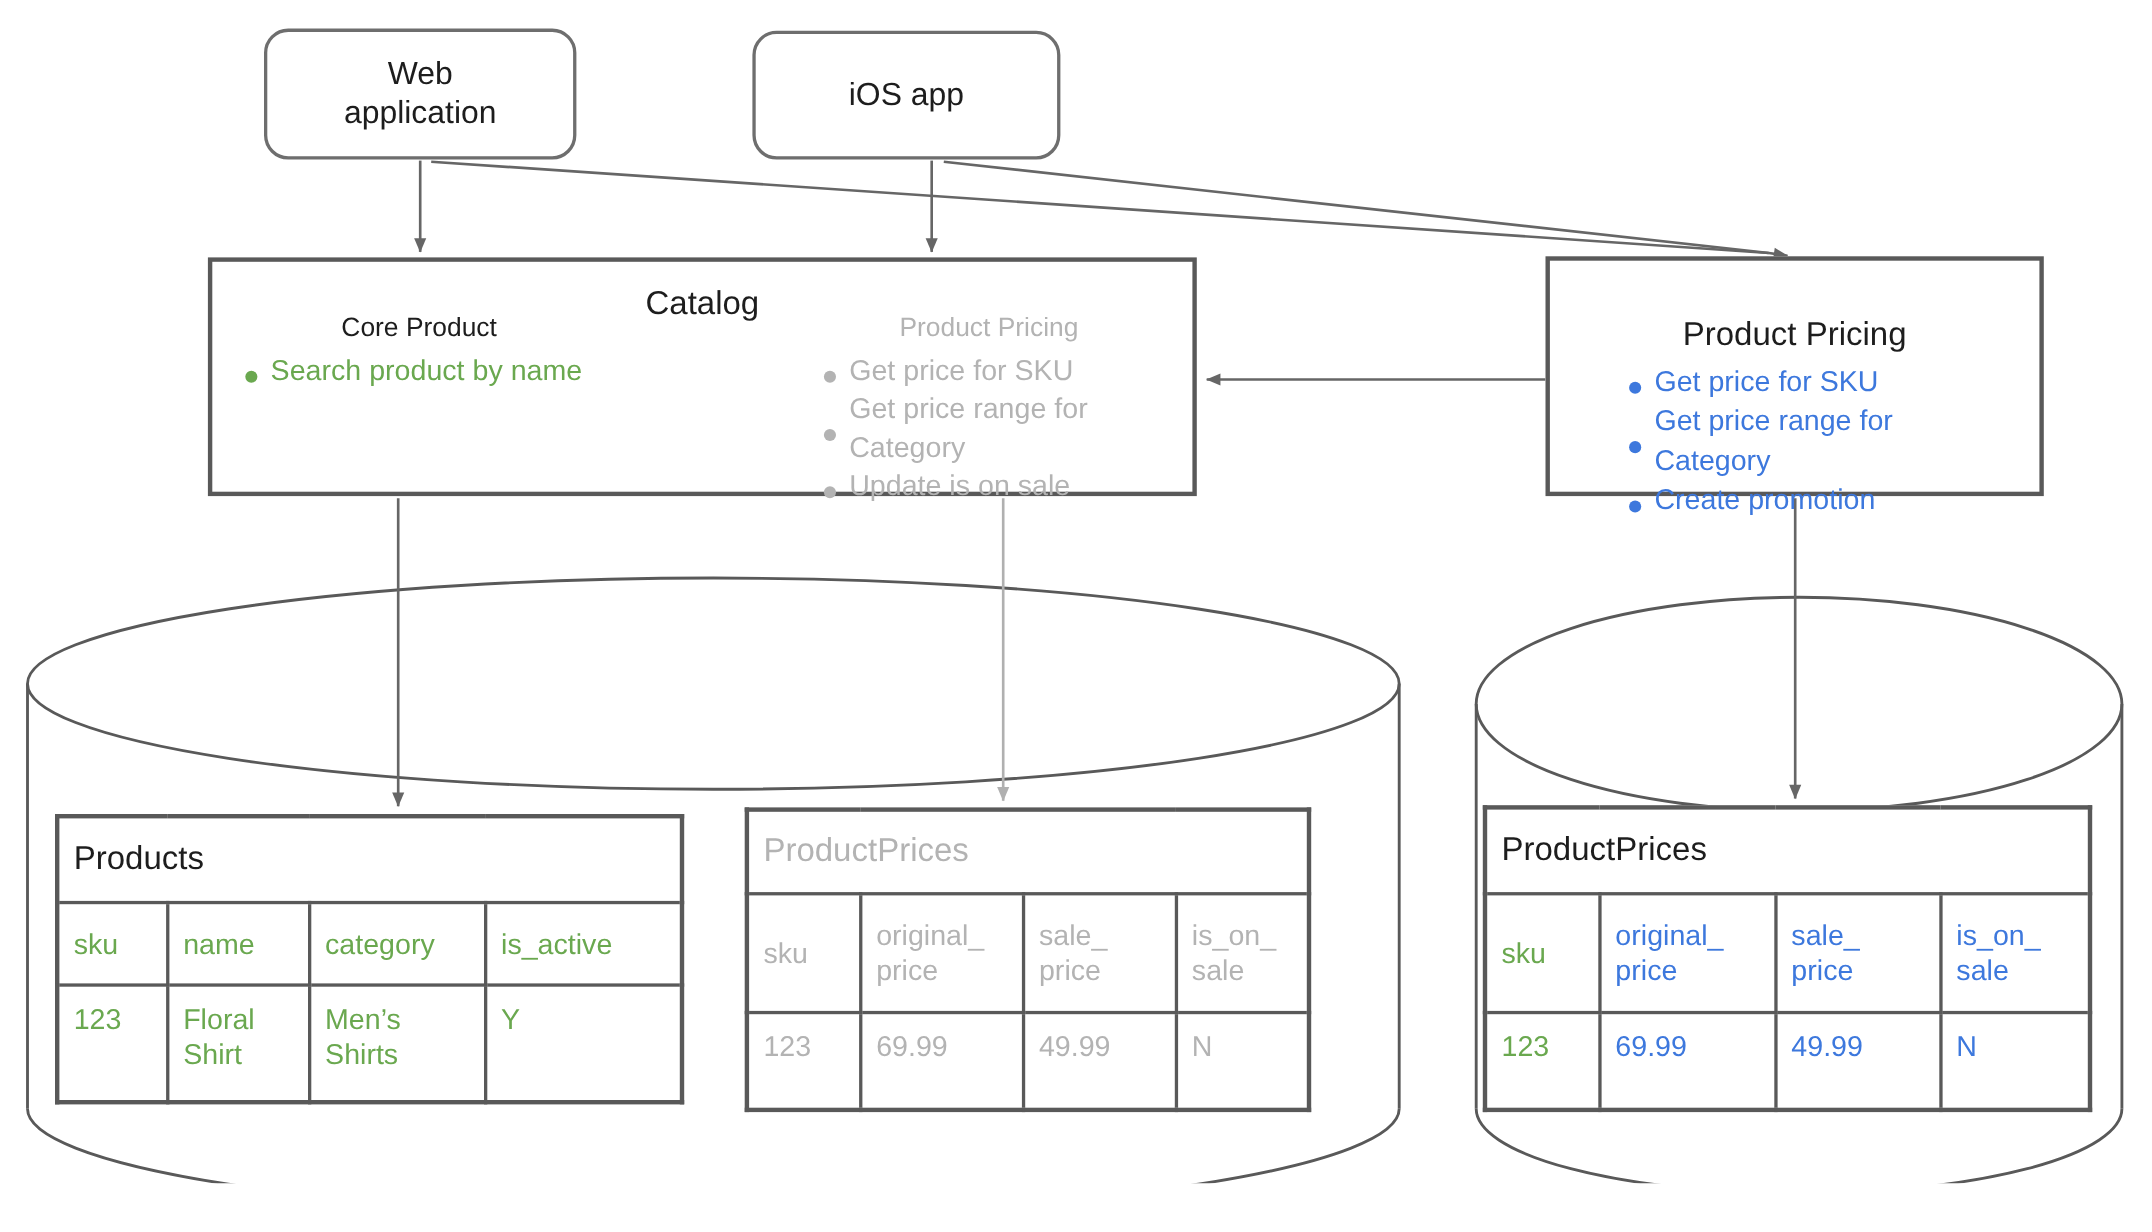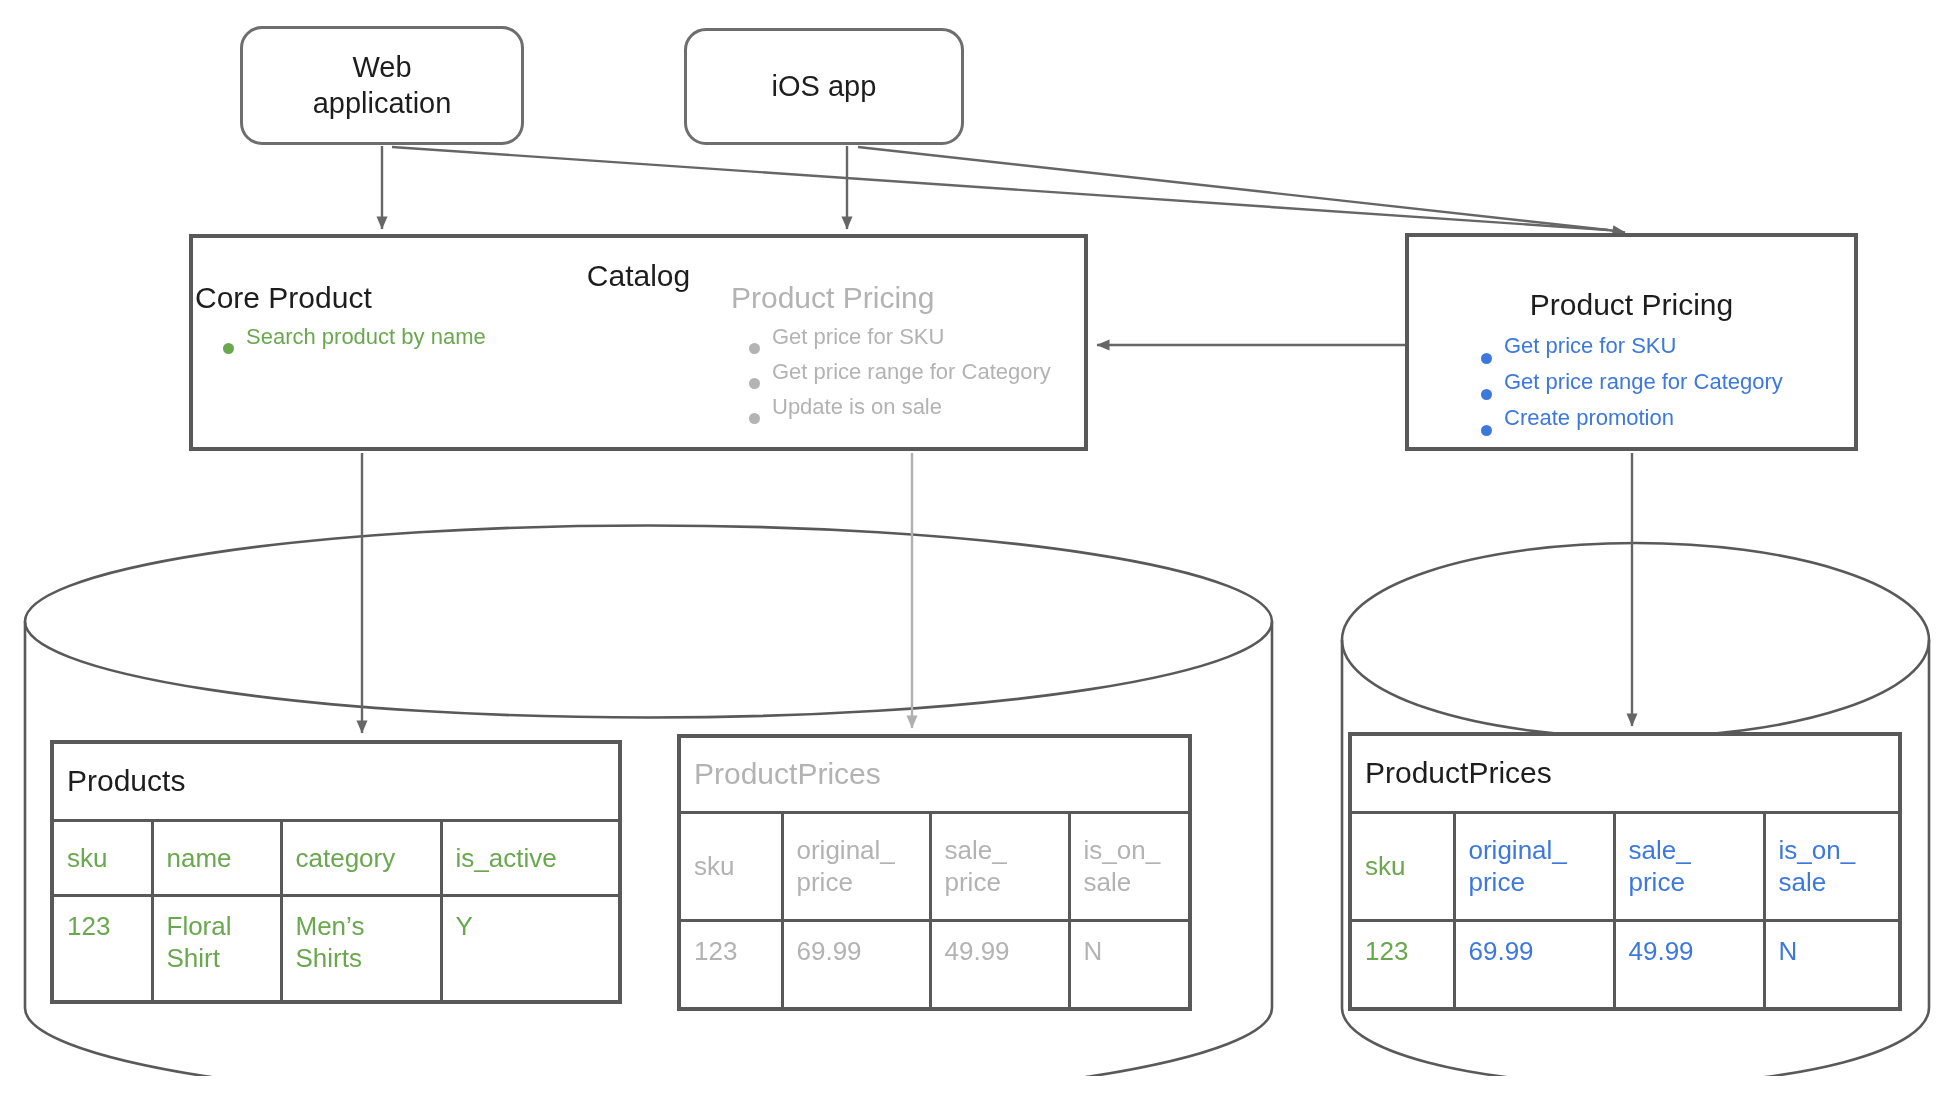--- a/index.html
+++ b/index.html
@@ -26,25 +26,25 @@
   
   .svc{position:absolute;box-sizing:border-box;border:4px solid var(--border);background:#fff;}
   #catalog-box{left:189px;top:234px;width:899px;height:217px;}
   #pricing-box{left:1405px;top:233px;width:453px;height:218px;}
   .svc-title{position:absolute;left:0;right:0;text-align:center;font-size:30px;line-height:36px;color:var(--ink);}
   #catalog-box .svc-title{top:20px;}
   #pricing-box .svc-title{top:50px;}
   .section{position:absolute;top:42px;}
   .sec-core{left:2px;width:372px;}
   .sec-gray{left:538px;width:336px;}
-  .sec-title{text-align:left;font-size:30px;line-height:36px;}
+  .sec-title{text-align:center;font-size:24px;line-height:36px;}
   .sec-core .sec-title{color:var(--ink);}
   .sec-gray .sec-title{color:var(--gray);}
   .blist{margin-top:3px;}
-  .bullet{display:flex;align-items:flex-end;font-size:22px;line-height:35px;}
+  .bullet{display:flex;align-items:center;font-size:26px;line-height:35px;}
   .dot{width:11px;height:11px;border-radius:50%;flex:none;margin:12px 12px 0 28px;}
   .sec-gray .dot{margin-left:18px;}
   .b-green .dot{background:var(--green);} .b-green .bt{color:var(--green);}
   .b-gray  .dot{background:var(--gray);}  .b-gray  .bt{color:var(--gray);}
   .b-blue  .dot{background:var(--blue);}  .b-blue  .bt{color:var(--blue);}
   #pricing-box .blist{position:absolute;top:88px;left:62px;width:330px;}
   #pricing-box .dot{margin-left:10px;}
   #pricing-box .bullet{line-height:36px;}
 
   

